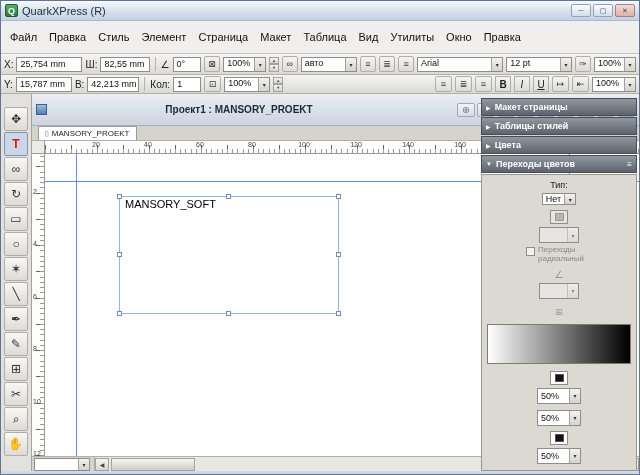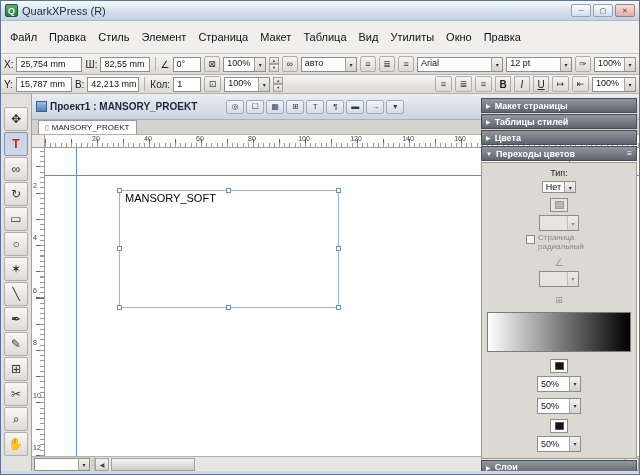--- a/index.html
+++ b/index.html
@@ -39,21 +39,21 @@
 
   
   .tool-strip { position:absolute; left:0; top:0; bottom:0; width:31px; background:#e3e1dd; border-right:1px solid #a5a29c; display:flex; flex-direction:column; align-items:center; gap:1px; padding-top:13px; z-index:3; }
   .tool-btn { width:24px; height:24px; flex:0 0 auto; background:linear-gradient(#f8f7f5,#dedbd6); border:1px solid #b0ada7; border-radius:2px; display:flex; align-items:center; justify-content:center; }
   .tool-btn .glyph { font-size:12px; color:#333; }
   .tool-btn.selected { background:#ccd6e4; border-color:#7e96b5; }
   .tool-btn.selected .glyph { color:#cc2020; font-weight:bold; }
 
   
   .doc-window { position:absolute; left:31px; top:0; right:0; bottom:0; display:flex; flex-direction:column; background:#fff; }
-  .doc-titlebar { height:26px; flex:0 0 auto; background:linear-gradient(#eaeef3,#ccd4de); border-bottom:1px solid #a9b2bf; display:flex; align-items:center; gap:3px; padding:0 4px; }
+  .doc-titlebar { height:32px; flex:0 0 auto; background:linear-gradient(#eaeef3,#ccd4de); border-bottom:1px solid #a9b2bf; display:flex; align-items:center; gap:3px; padding:0 4px;justify-content:space-between; }
   .doc-icon { width:11px; height:11px; background:linear-gradient(#9fc0e8,#557eb0); border:1px solid #3d5f8a; }
   .doc-title { font-size:10px; font-weight:bold; color:#1d2736; white-space:nowrap; }
   .doc-tools { display:flex; gap:2px; margin-left:26px; }
   .doc-tool-btn { width:18px; height:14px; background:linear-gradient(#f2f4f7,#d5dce5); border:1px solid #9fa9b7; border-radius:2px; font-size:8px; color:#2c3a4d; display:flex; align-items:center; justify-content:center; }
 
   .pagetab-row { height:15px; flex:0 0 auto; background:#d6d3ce; border-bottom:1px solid #b3b0aa; display:flex; align-items:flex-end; padding-left:6px; }
   .page-tab { height:14px; background:#fff; border:1px solid #9a97a1; border-bottom:none; font-size:8px; color:#222; display:flex; align-items:center; gap:3px; padding:0 6px; }
   .page-tab-icon { font-size:7px; color:#666; }
 
   .hruler-row { height:13px; flex:0 0 auto; display:flex; }
@@ -91,21 +91,21 @@
 
   .doc-status { height:15px; flex:0 0 auto; background:#d6d3ce; border-top:1px solid #b3b0aa; display:flex; align-items:center; }
   .status-combo { width:56px; height:13px; margin-left:2px; background:#fff; border:1px solid #8f8d88; display:flex; align-items:center; justify-content:space-between; font-size:8px; }
   .scrollbar { flex:1; height:15px; margin-left:4px; background:#e9e7e3; border-left:1px solid #b3b0aa; display:flex; align-items:center; }
   .scroll-btn { width:14px; height:13px; flex:0 0 auto; background:linear-gradient(#f5f4f2,#d8d5d0); border:1px solid #a5a29c; font-size:6px; color:#444; display:flex; align-items:center; justify-content:center; }
   .scroll-track { flex:1; height:13px; position:relative; }
   .scroll-thumb { position:absolute; left:2px; top:0; width:84px; height:13px; background:linear-gradient(#f6f5f3,#cfccc6); border:1px solid #a5a29c; }
 
   
   .palette-dock { position:absolute; top:4px; right:2px; width:156px; z-index:5; }
-  .pal-header { height:15px; margin-bottom:1px; background:linear-gradient(#9097a0,#5e646c); border:1px solid #484d54; color:#fff; display:flex; align-items:center; gap:4px; padding:0 4px; }
+  .pal-header { height:15px; margin-bottom:1px; background:linear-gradient(#9097a0,#5e646c); border:1px solid #484d54; color:#fff; display:flex; align-items:center; gap:4px; padding:8px 4px; }
   .pal-header .pal-title { font-size:9px; font-weight:bold; flex:1; white-space:nowrap; }
   .pal-arrow { font-size:6px; }
   .pal-menu { font-size:8px; }
   .pal-body { background:#dcd9d3; border:1px solid #9a978f; padding:5px; margin-bottom:1px; }
   .pal-row { display:flex; align-items:center; gap:3px; margin-bottom:5px;flex-direction:column; }
   .pal-label { font-size:9px; color:#222; }
   .pal-combo { height:16px; background:#fff; border:1px solid #8f8d88; display:flex; align-items:center; justify-content:space-between; font-size:9px; color:#111; }
   .pal-combo.grow { flex:1; }
   .pal-combo.w44 { width:44px; }
   .pal-combo.w40 { width:40px; }
@@ -379,21 +379,21 @@
         <div class="pal-row">
           <span class="swatch-btn off">
               <span class="sw"></span>
             </span>
           <span class="pal-combo w40 off">
             <span class="combo-val"></span>
             <span class="combo-arrow">▾</span>
           </span>
           <span class="chk-group">
             <span class="checkbox"></span>
-            <span class="chk-label">Страница радиальный</span>
+            <span class="chk-label">Переходы радиальный</span>
           </span>
         </div>
         <div class="pal-row">
           <span class="angle-glyph">∠</span>
           <span class="pal-combo w40 off">
             <span class="combo-val"></span>
             <span class="combo-arrow">▾</span>
           </span>
           <span class="spacer"></span>
           <span class="grid-icon-btn">⊞</span>

